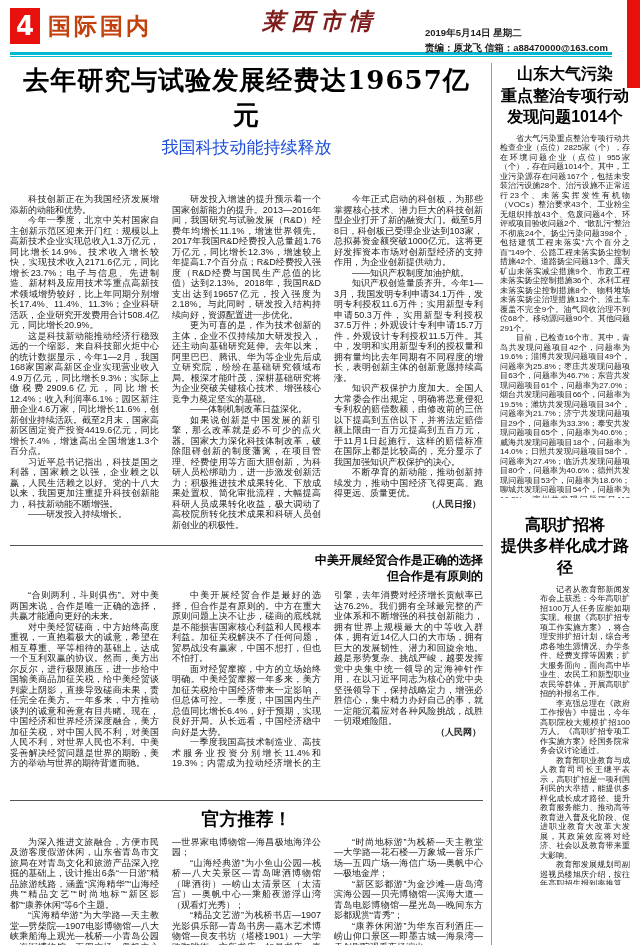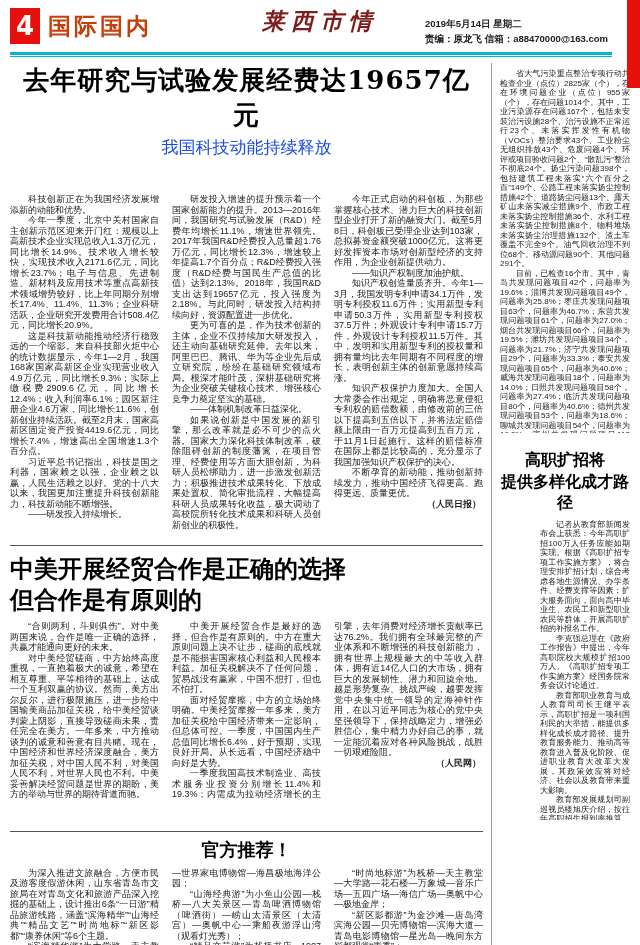--- a/index.html
+++ b/index.html
@@ -9,35 +9,35 @@
 
   
   .header { position:relative; height:44px; margin-bottom:2px; }
   .header-left { position:absolute; left:0; top:2px; display:flex; align-items:center; gap:8px; }
   .page-num { width:30px; height:36px; background:#e8100c; color:#fff; font-size:26px; font-weight:bold;
               display:flex; align-items:center; justify-content:center; font-family:"DejaVu Sans", sans-serif; }
   .section-name { font-size:23px; font-weight:bold; letter-spacing:3px; color:#c2410c; }
   .masthead { position:absolute; left:50%; top:0; transform:translateX(-50%); color:#7f1d1d;
               font-family:"DejaVu Serif", serif; font-weight:bold; font-style:italic;
               font-size:23px; letter-spacing:6px; white-space:nowrap; }
-  .head-right { position:absolute; right:22px; top:10px; font-size:9.5px; font-weight:bold; line-height:1.6; color:#222; }
+  .head-right { position:absolute; right:22px; top:19px; font-size:9.5px; font-weight:bold; line-height:1.6; color:#222; }
   .red-strip { position:absolute; right:-10px; top:-6px; width:13px; height:88px; background:#e8100c; }
   .cyan-rule { height:3px; background:#00b8cf; margin-right:18px; }
   .cyan-rule2 { height:1px; background:#00b8cf; margin-right:18px; margin-top:1px; }
 
   
   .content { display:flex; margin-top:6px; }
   .left-region { width:482px; padding-right:8px; border-right:1px solid #9a9a9a; }
   .sidebar { width:138px; padding-left:8px; }
 
   
   .a-title-main { text-align:center; font-family:"DejaVu Serif", serif; font-weight:bold;
                   font-size:26px; letter-spacing:1px; color:#000; }
   .a-subtitle { text-align:center; font-family:"DejaVu Serif", serif; font-size:17px; color:#1d4ed8; margin:3px 0 6px 0; }
-  .a-title-2line { text-align:left; font-weight:bold; font-size:24px; line-height:1.3; color:#000; }
+  .a-title-2line { text-align:right; font-weight:bold; font-size:12px; line-height:1.3; color:#000; }
   .a-title-sm { text-align:center; font-weight:bold; font-size:18px; line-height:1.3; color:#000; }
   .a-title-lg { text-align:center; font-weight:bold; font-size:21px; line-height:1.3; color:#000; }
 
   .body-cols { column-count:3; column-gap:13px; text-align:justify; overflow:hidden;margin-top:35px; }
   .main-body { height:344px; font-size:9px; line-height:10.5px; }
   .trade-body { height:203px; font-size:9px; line-height:10.5px; margin-top:6px; }
   .qd-body { height:150px; font-size:9px; line-height:10.5px; margin-top:5px; }
 
   .sd-body { text-align:justify; overflow:hidden; font-size:8px; line-height:9.5px; margin-top:6px; }
   .sd1-body { height:364px; }
@@ -131,20 +131,25 @@
             <p class="para p">“新区影都游”为金沙滩—唐岛湾滨海公园—贝壳博物馆—滨海大道—青岛电影博物馆—星光岛—晚间东方影都观赏“青秀”；</p>
             <p class="para p">“康养休闲游”为华东百利酒庄—崂山仰口景区—即墨古城—海泉湾—天创剧院观看夜场演出。</p>
           </div>
       </div>
 
     </div>
 
     <div class="sidebar">
 
       <div>
+        <div class="sd-title">
+          <div>山东大气污染</div>
+          <div>重点整治专项行动</div>
+          <div>发现问题1014个</div>
+        </div>
         <div class="sd-body sd1-body">
             <p class="para p">省大气污染重点整治专项行动共检查企业（点位）2825家（个），存在环境问题企业（点位）955家（个），存在问题1014个。其中，工业污染源存在问题167个，包括未安装治污设施28个、治污设施不正常运行23个、未落实挥发性有机物（VOCs）整治要求43个、工业粉尘无组织排放43个、危废问题4个、环评或项目验收问题2个、“散乱污”整治不彻底24个。扬尘污染问题398个，包括建筑工程未落实“六个百分之百”149个、公路工程未落实扬尘控制措施42个、道路扬尘问题13个、露天矿山未落实减尘措施9个、市政工程未落实扬尘控制措施36个、水利工程未落实扬尘控制措施8个、物料堆场未落实扬尘治理措施132个、渣土车覆盖不完全9个。油气回收治理不到位68个。移动源问题90个、其他问题291个。</p>
             <p class="para p">目前，已检查16个市。其中，青岛共发现问题项目42个，问题率为19.6%；淄博共发现问题项目49个，问题率为25.8%；枣庄共发现问题项目63个，问题率为46.7%；东营共发现问题项目61个，问题率为27.0%；烟台共发现问题项目66个，问题率为19.5%；潍坊共发现问题项目34个，问题率为21.7%；济宁共发现问题项目29个，问题率为33.3%；泰安共发现问题项目65个，问题率为40.6%；威海共发现问题项目18个，问题率为14.0%；日照共发现问题项目58个，问题率为27.4%；临沂共发现问题项目80个，问题率为40.6%；德州共发现问题项目53个，问题率为18.6%；聊城共发现问题项目54个，问题率为16.2%；滨州共发现问题项目112个，问题率为51.4%；菏泽共发现问题项目58个，问题率为31.5%。</p>
           </div>
       </div>
 
       <div class="sd-art2">
         <div class="sd-title">
           <div>高职扩招将</div>
           <div>提供多样化成才路径</div>

